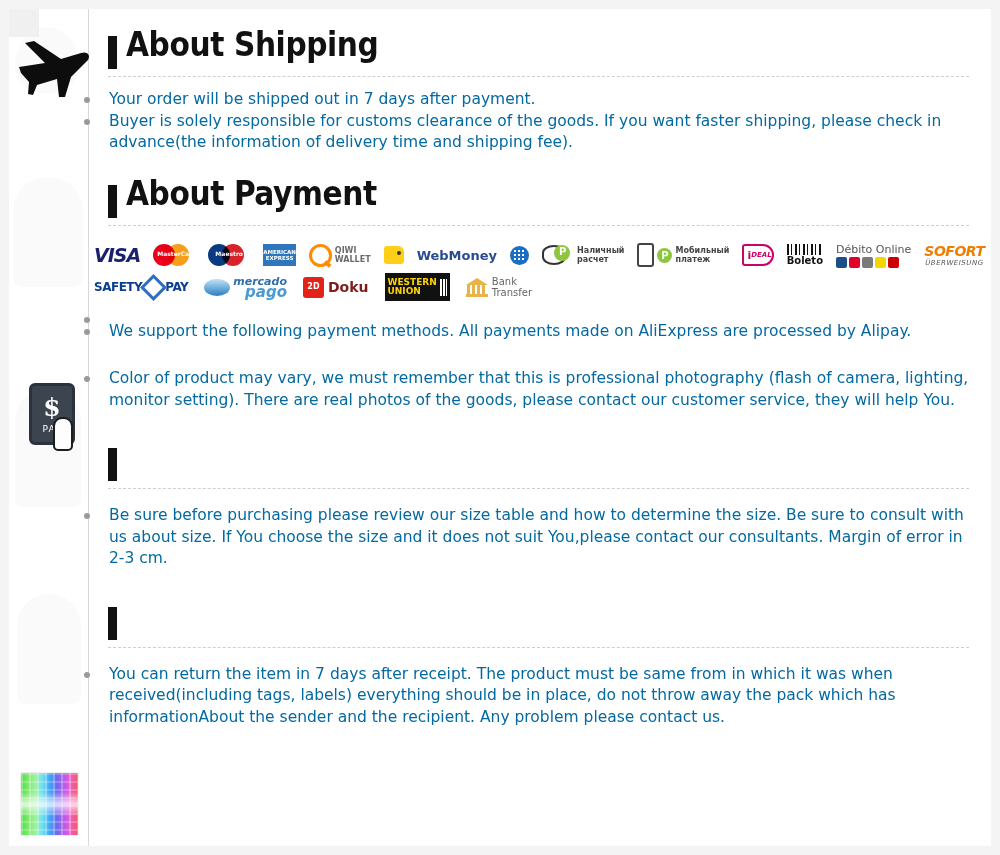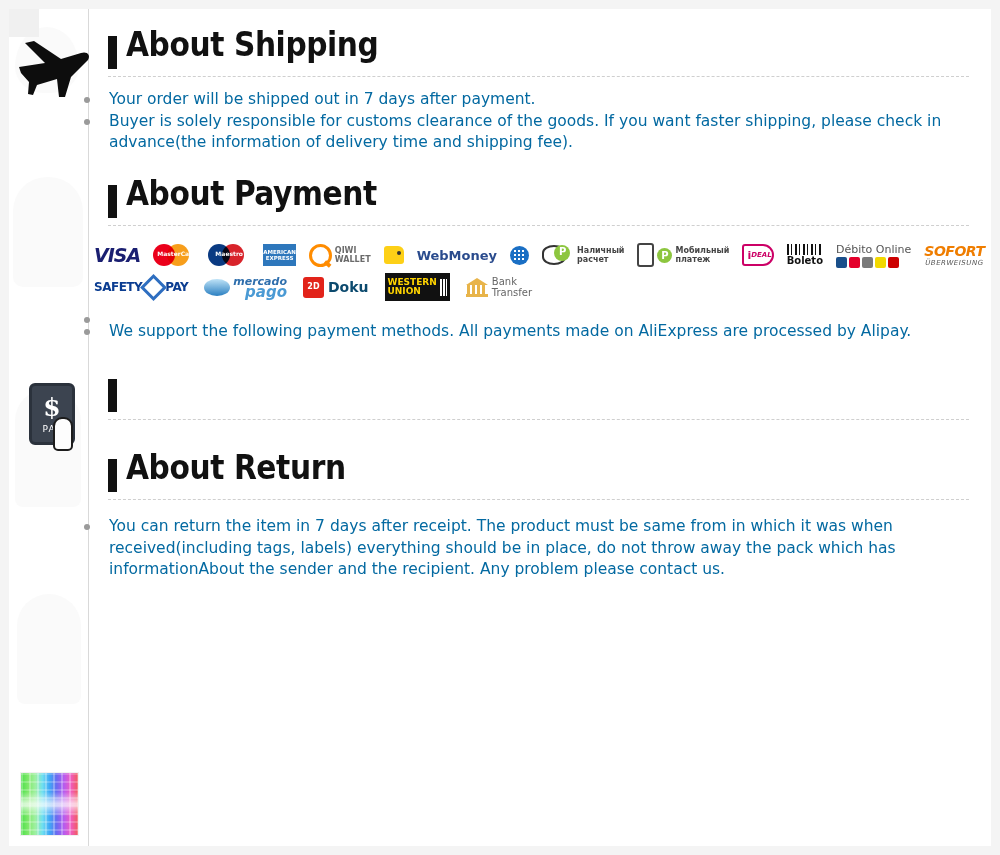--- a/index.html
+++ b/index.html
@@ -163,21 +163,21 @@
   .l-safety{display:flex;align-items:center;gap:2px;}
   .l-safety b{color:#0b3d91;font-size:12px;letter-spacing:-0.5px;}
   .l-safety i{width:13px;height:13px;background:#fff;border:3px solid #2e6ec0;transform:rotate(45deg);display:block;}
   .l-mercado{display:flex;align-items:center;gap:3px;}
   .l-mercado .el{width:26px;height:17px;border-radius:50%;background:linear-gradient(#bfe3f7,#2a7fc1);}
   .l-mercado .t{font:italic bold 11px "DejaVu Sans","Liberation Sans",sans-serif;color:#2f6fad;line-height:11px;}
   .l-mercado .t s{display:block;text-decoration:none;color:#4a9ad4;font-size:15px;text-align:right;}
   .l-doku{display:flex;align-items:center;gap:4px;}
   .l-doku .sq{width:21px;height:21px;background:#e2231a;border-radius:3px;color:#fff;
     font-size:8px;font-weight:bold;display:flex;align-items:center;justify-content:center;line-height:8px;}
-  .l-doku .t{font:bold 14px "DejaVu Sans","Liberation Sans",sans-serif;color:#0c4a6e;}
+  .l-doku .t{font:bold 14px "DejaVu Sans","Liberation Sans",sans-serif;color:#7f1d1d;}
   .l-wu{background:#111;padding:2px 3px;display:flex;align-items:center;gap:3px;}
   .l-wu .t{color:#ffd400;font:bold 9px "DejaVu Sans","Liberation Sans",sans-serif;line-height:9px;text-align:left;}
   .l-wu .b{width:7px;height:17px;background:repeating-linear-gradient(to right,#fff 0 2px,#111 2px 3px);}
   .l-bank{display:flex;align-items:center;gap:4px;}
   .l-bank .bk{width:22px;height:19px;position:relative;}
   .l-bank .bk .rf{position:absolute;left:0;top:0;width:0;height:0;
     border-left:11px solid transparent;border-right:11px solid transparent;border-bottom:7px solid #e8b44a;}
   .l-bank .bk .cl{position:absolute;left:1px;top:7px;width:20px;height:9px;
     background:repeating-linear-gradient(to right,#e8b44a 0 3px,#fff 3px 5px);}
   .l-bank .bk .bs{position:absolute;left:0;bottom:0;width:22px;height:3px;background:#e8b44a;}
@@ -335,35 +335,40 @@
     <ul class="body" style="margin-top:8px;">
       <li class="blank"></li>
       <li>We support the following payment methods. All payments made on AliExpress are processed by Alipay.</li>
     </ul>
   </div>
 
   <div class="section" style="margin-top:26px;">
     <div class="ico" style="top:399px;left:4px;">
       <div class="colorgrid"></div>
     </div>
+    <ul class="body" style="margin-top:14px;">
+      <li>Color of product may vary, we must remember that this is professional photography (flash of camera, lighting, monitor setting). There are real photos of the goods, please contact our customer service, they will help You.</li>
+    </ul>
   </div>
 
   <div class="section" style="margin-top:28px;">
 
     <div class="head">
       <span class="bar"></span>
       <span class="rule"></span>
     </div>
+    <ul class="body" style="margin-top:14px;">
+      <li>Be sure before purchasing please review our size table and how to determine the size. Be sure to consult with us about size. If You choose the size and it does not suit You,please contact our consultants. Margin of error in 2-3 cm.</li>
+    </ul>
   </div>
 
   <div class="section" style="margin-top:28px;">
 
     <div class="head">
       <span class="bar"></span>
-      <span class="ttl">About Return</span>
       <span class="rule"></span>
     </div>
     <ul class="body" style="margin-top:14px;">
       <li>You can return the item in 7 days after receipt. The product must be same from in which it was when received(including tags, labels) everything should be in place, do not throw away the pack which has informationAbout the sender and the recipient. Any problem please contact us.</li>
     </ul>
   </div>
 
 </div>
 
 </body></html>

